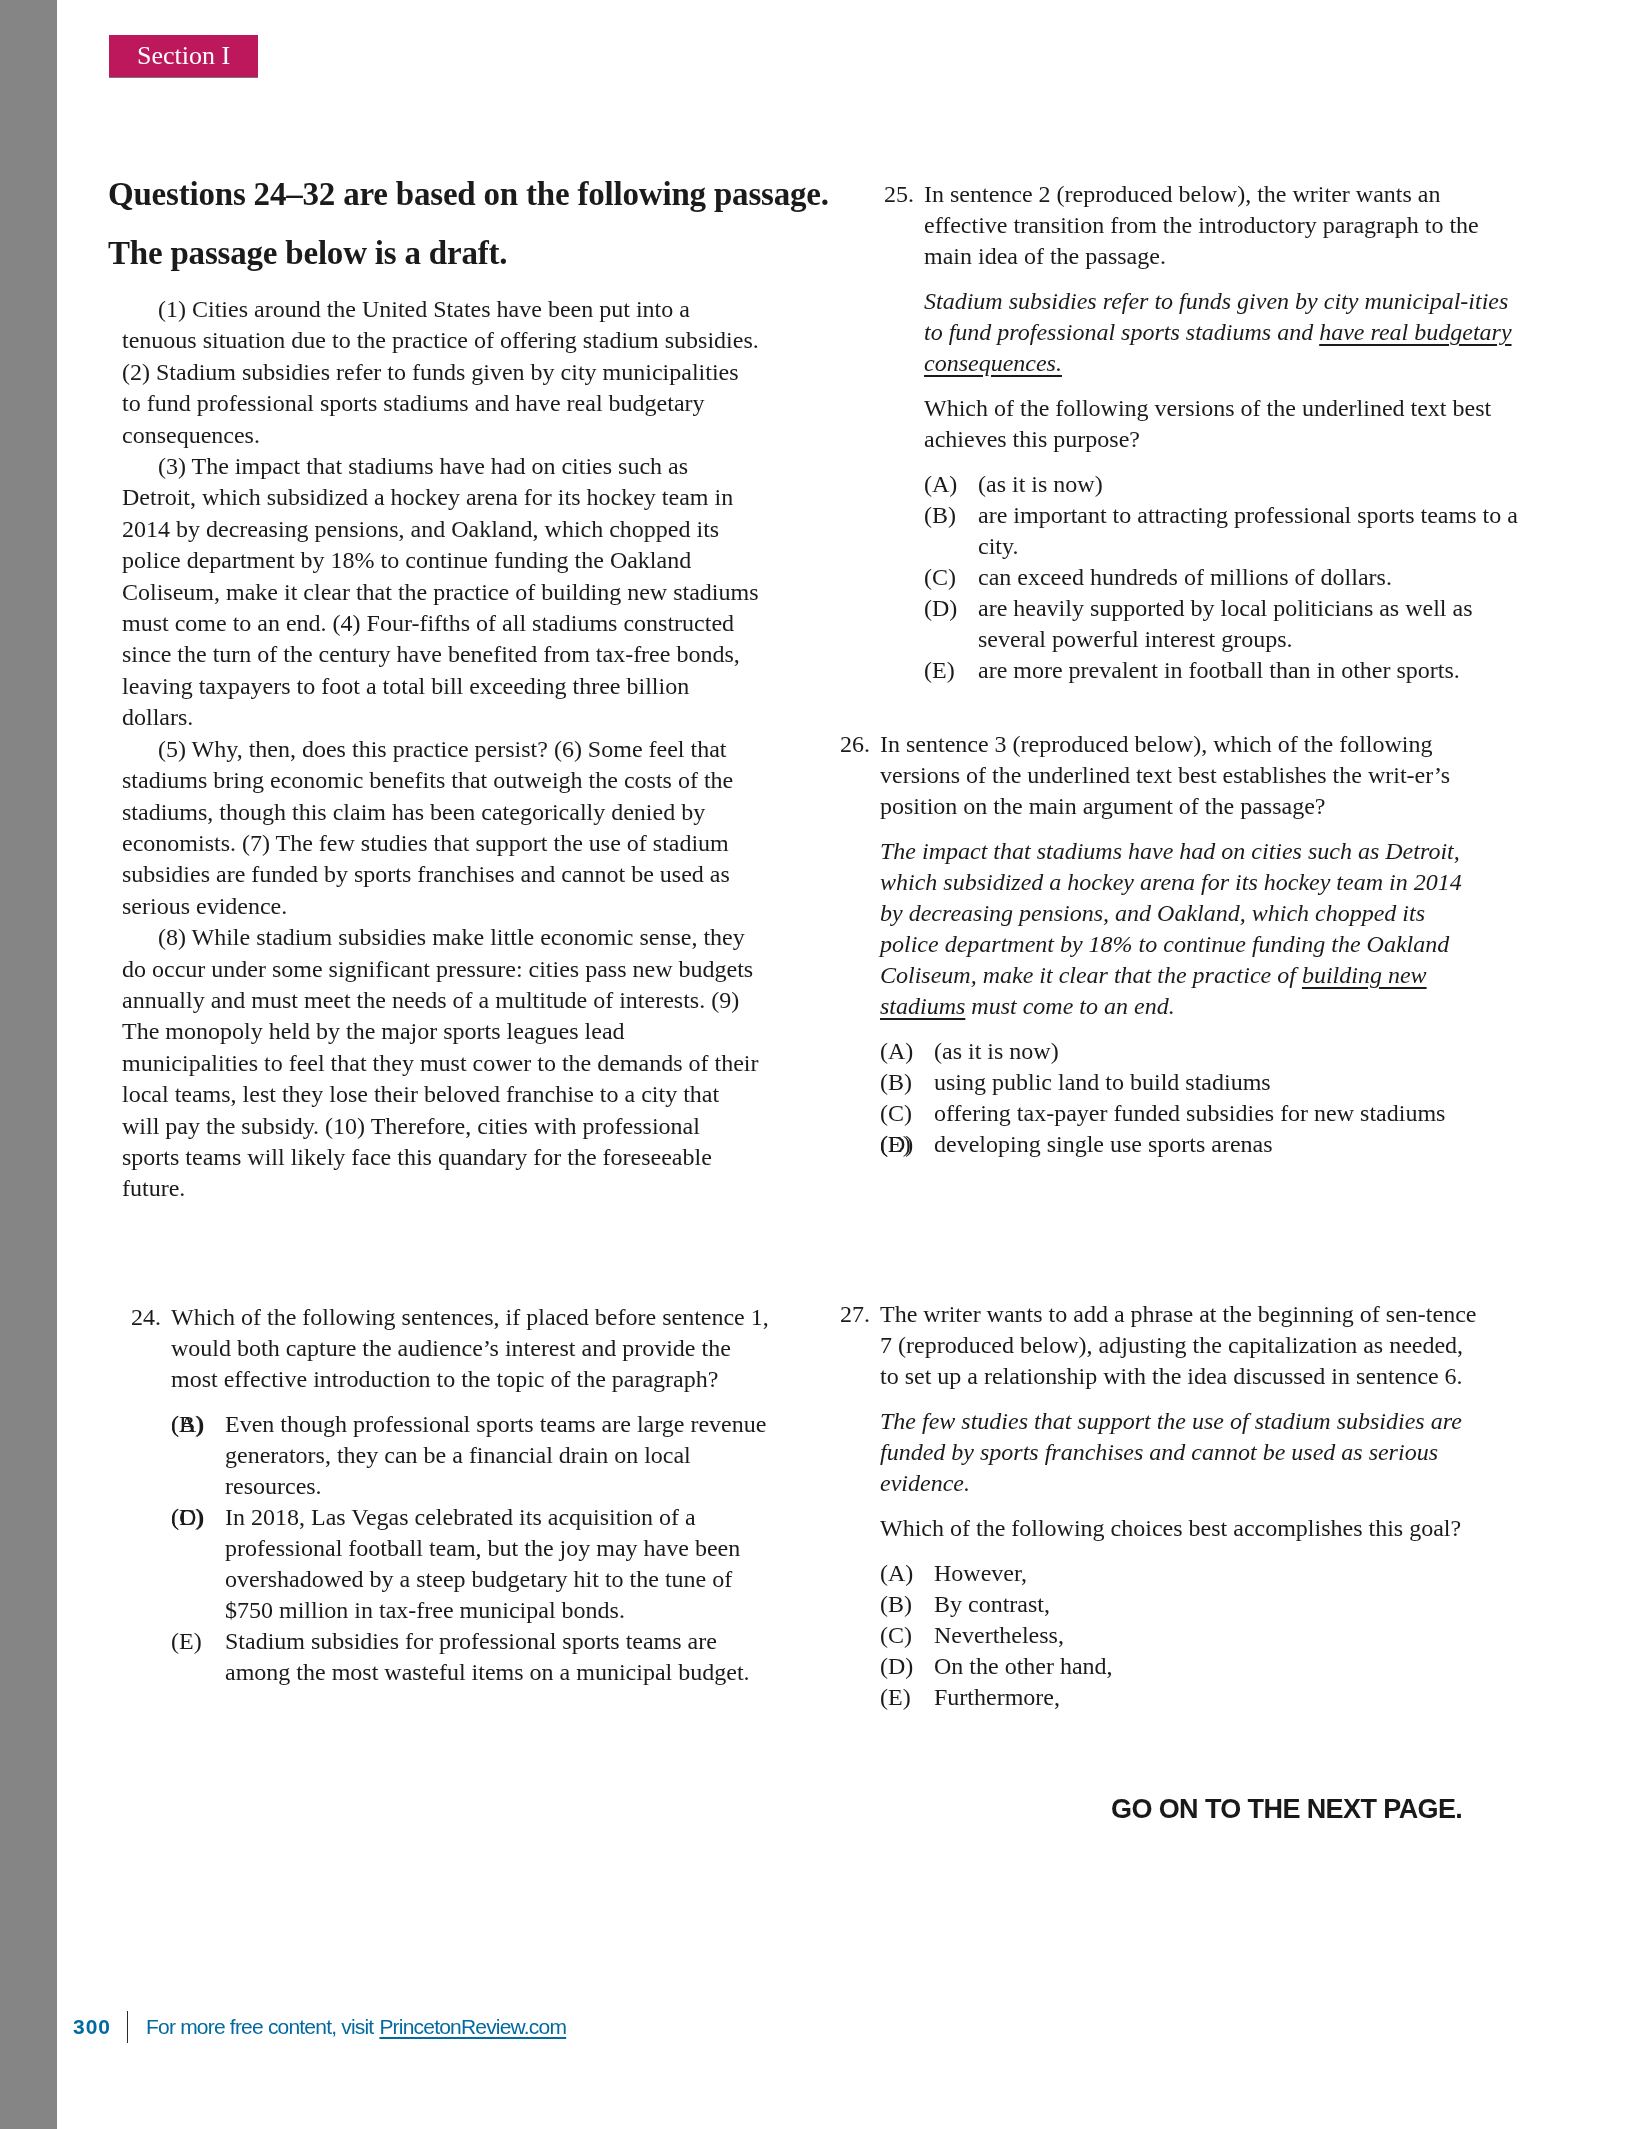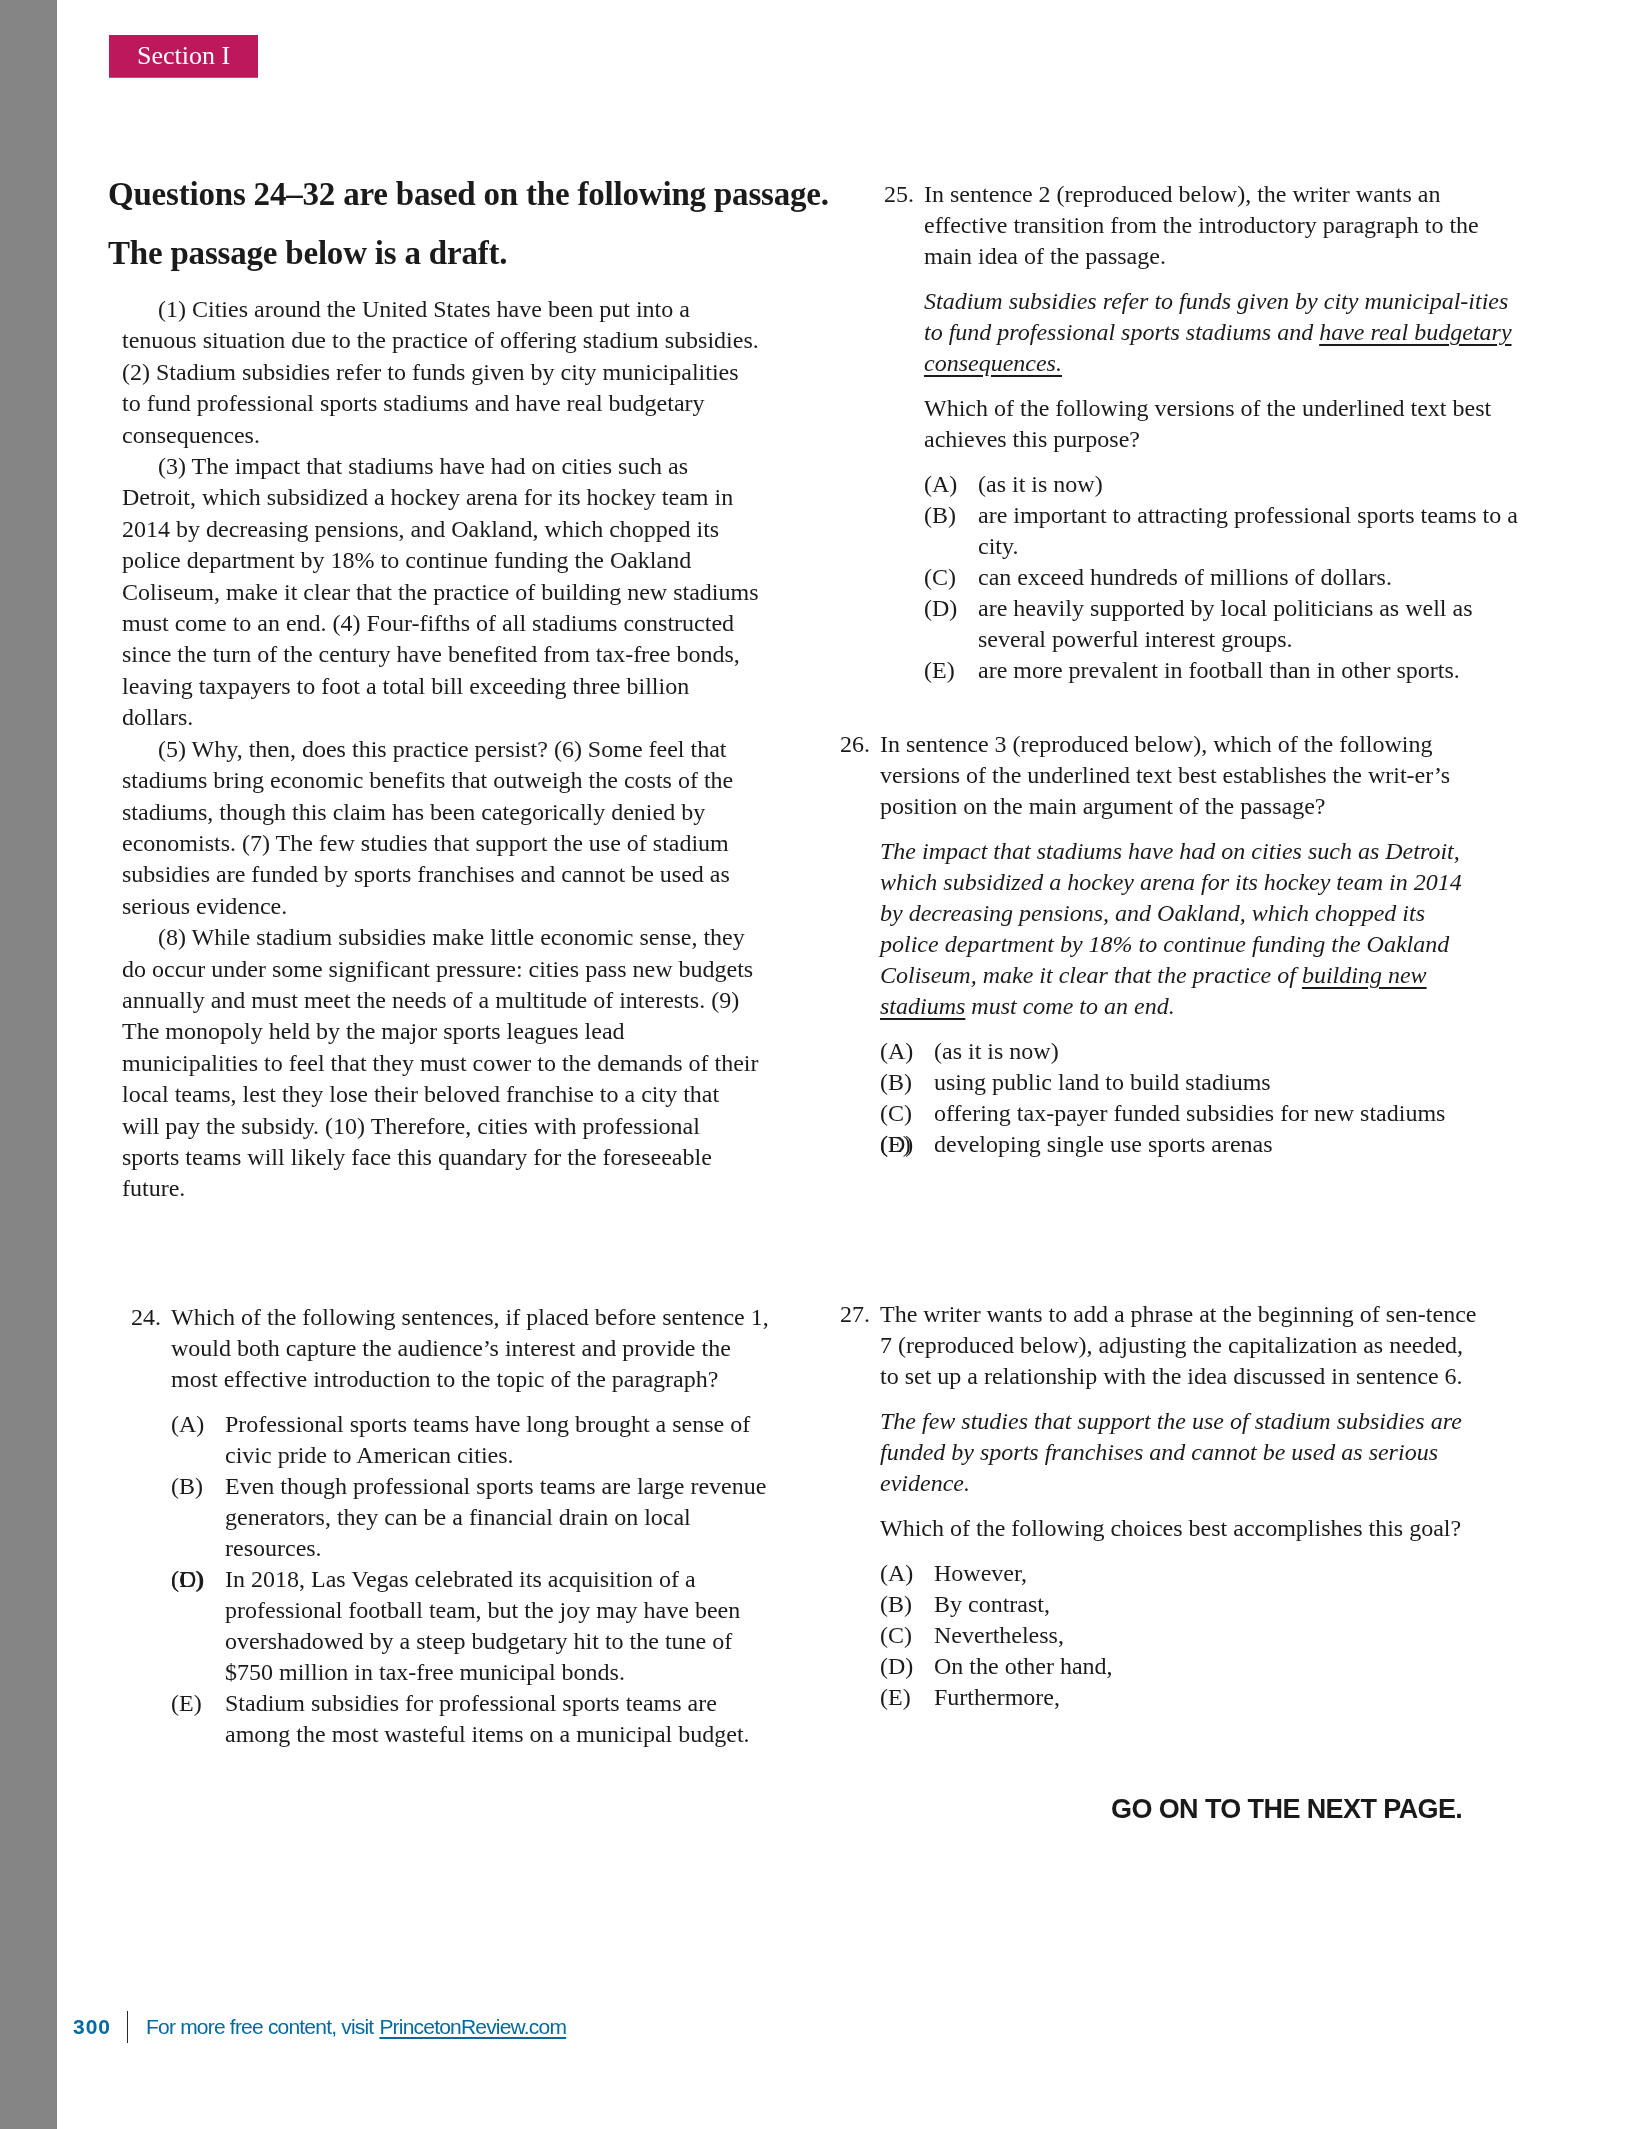--- a/index.html
+++ b/index.html
@@ -57,21 +57,21 @@
   <p>(5) Why, then, does this practice persist? (6) Some feel that stadiums bring economic benefits that outweigh the costs of the stadiums, though this claim has been categorically denied by economists. (7) The few studies that support the use of stadium subsidies are funded by sports franchises and cannot be used as serious evidence.</p>
   <p>(8) While stadium subsidies make little economic sense, they do occur under some significant pressure: cities pass new budgets annually and must meet the needs of a multitude of interests. (9) The monopoly held by the major sports leagues lead municipalities to feel that they must cower to the demands of their local teams, lest they lose their beloved franchise to a city that will pay the subsidy. (10) Therefore, cities with professional sports teams will likely face this quandary for the foreseeable future.</p>
 </div>
 
 <div class="block q" style="left:131px; top:1302px; width:648px;">
   <p class="q-stem">
     <span class="q-num">24.</span>
     <span>Which of the following sentences, if placed before sentence 1, would both capture the audience’s interest and provide the most effective introduction to the topic of the paragraph?</span>
   </p>
   <ul class="choices">
-    <li><span class="lbl">(A)</span><span>Professional sports teams have long brought a sense of civic pride to American cities.</span></li>
+    <li><span class="lbl">(A)</span></li>
     <li><span class="lbl">(B)</span><span>Even though professional sports teams are large revenue generators, they can be a financial drain on local resources.</span></li>
     <li><span class="lbl">(C)</span></li>
     <li><span class="lbl">(D)</span><span>In 2018, Las Vegas celebrated its acquisition of a professional football team, but the joy may have been overshadowed by a steep budgetary hit to the tune of $750 million in tax-free municipal bonds.</span></li>
     <li><span class="lbl">(E)</span><span>Stadium subsidies for professional sports teams are among the most wasteful items on a municipal budget.</span></li>
   </ul>
 </div>
 
 <div class="block q" style="left:840px; top:179px; width:636px;margin-left:44px;">
   <p class="q-stem">
     <span class="q-num">25.</span>

